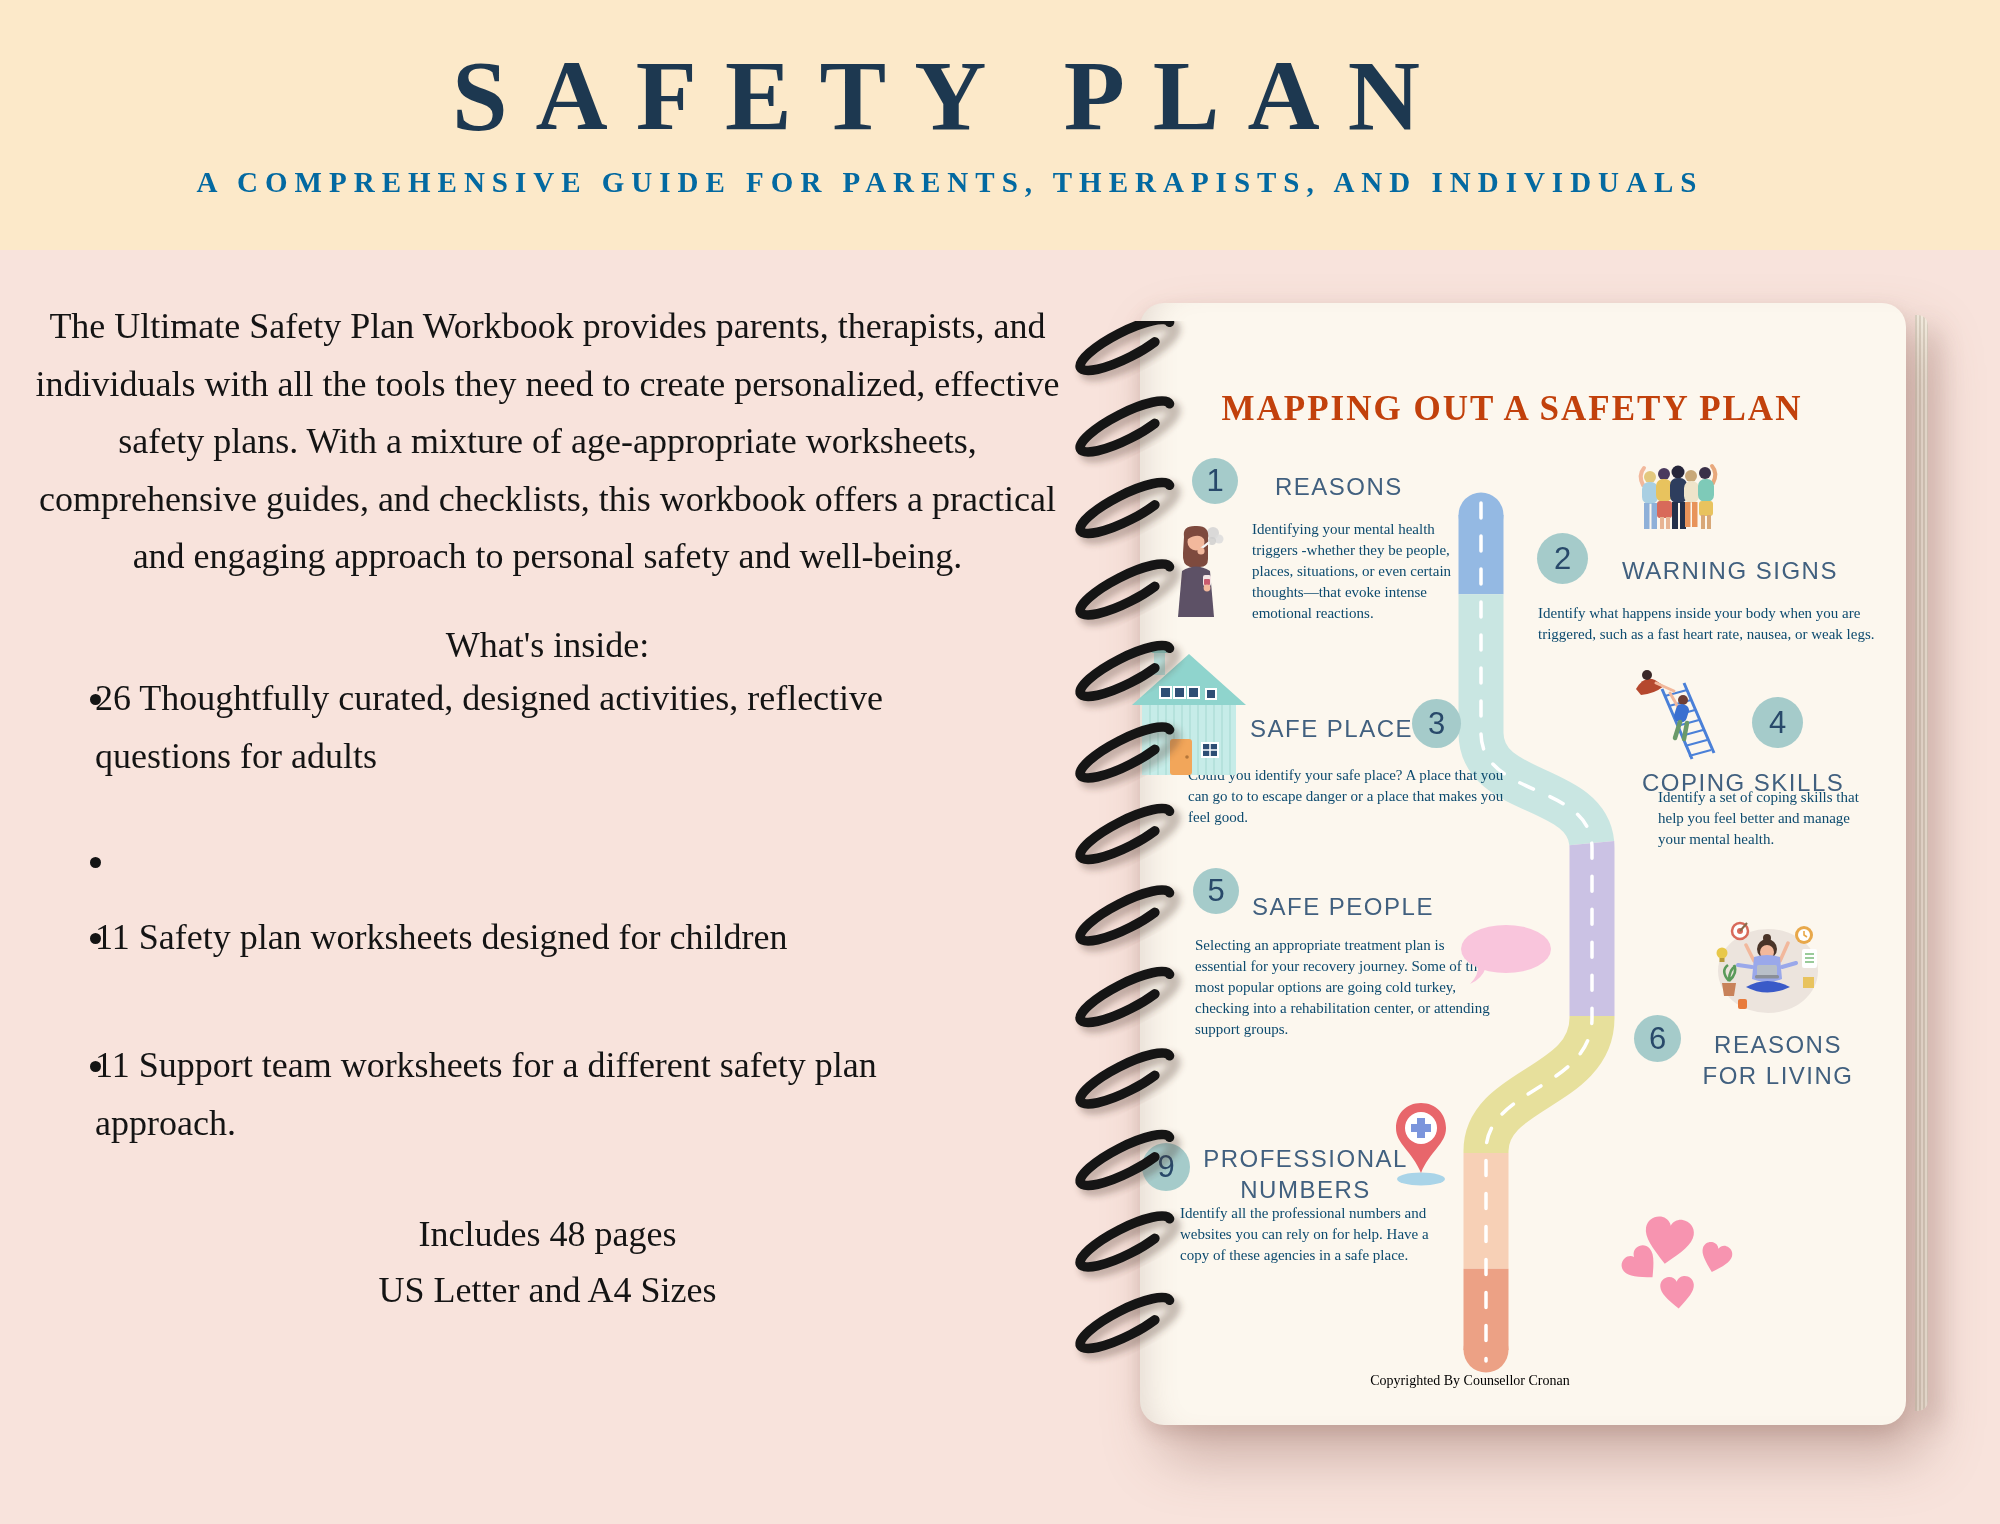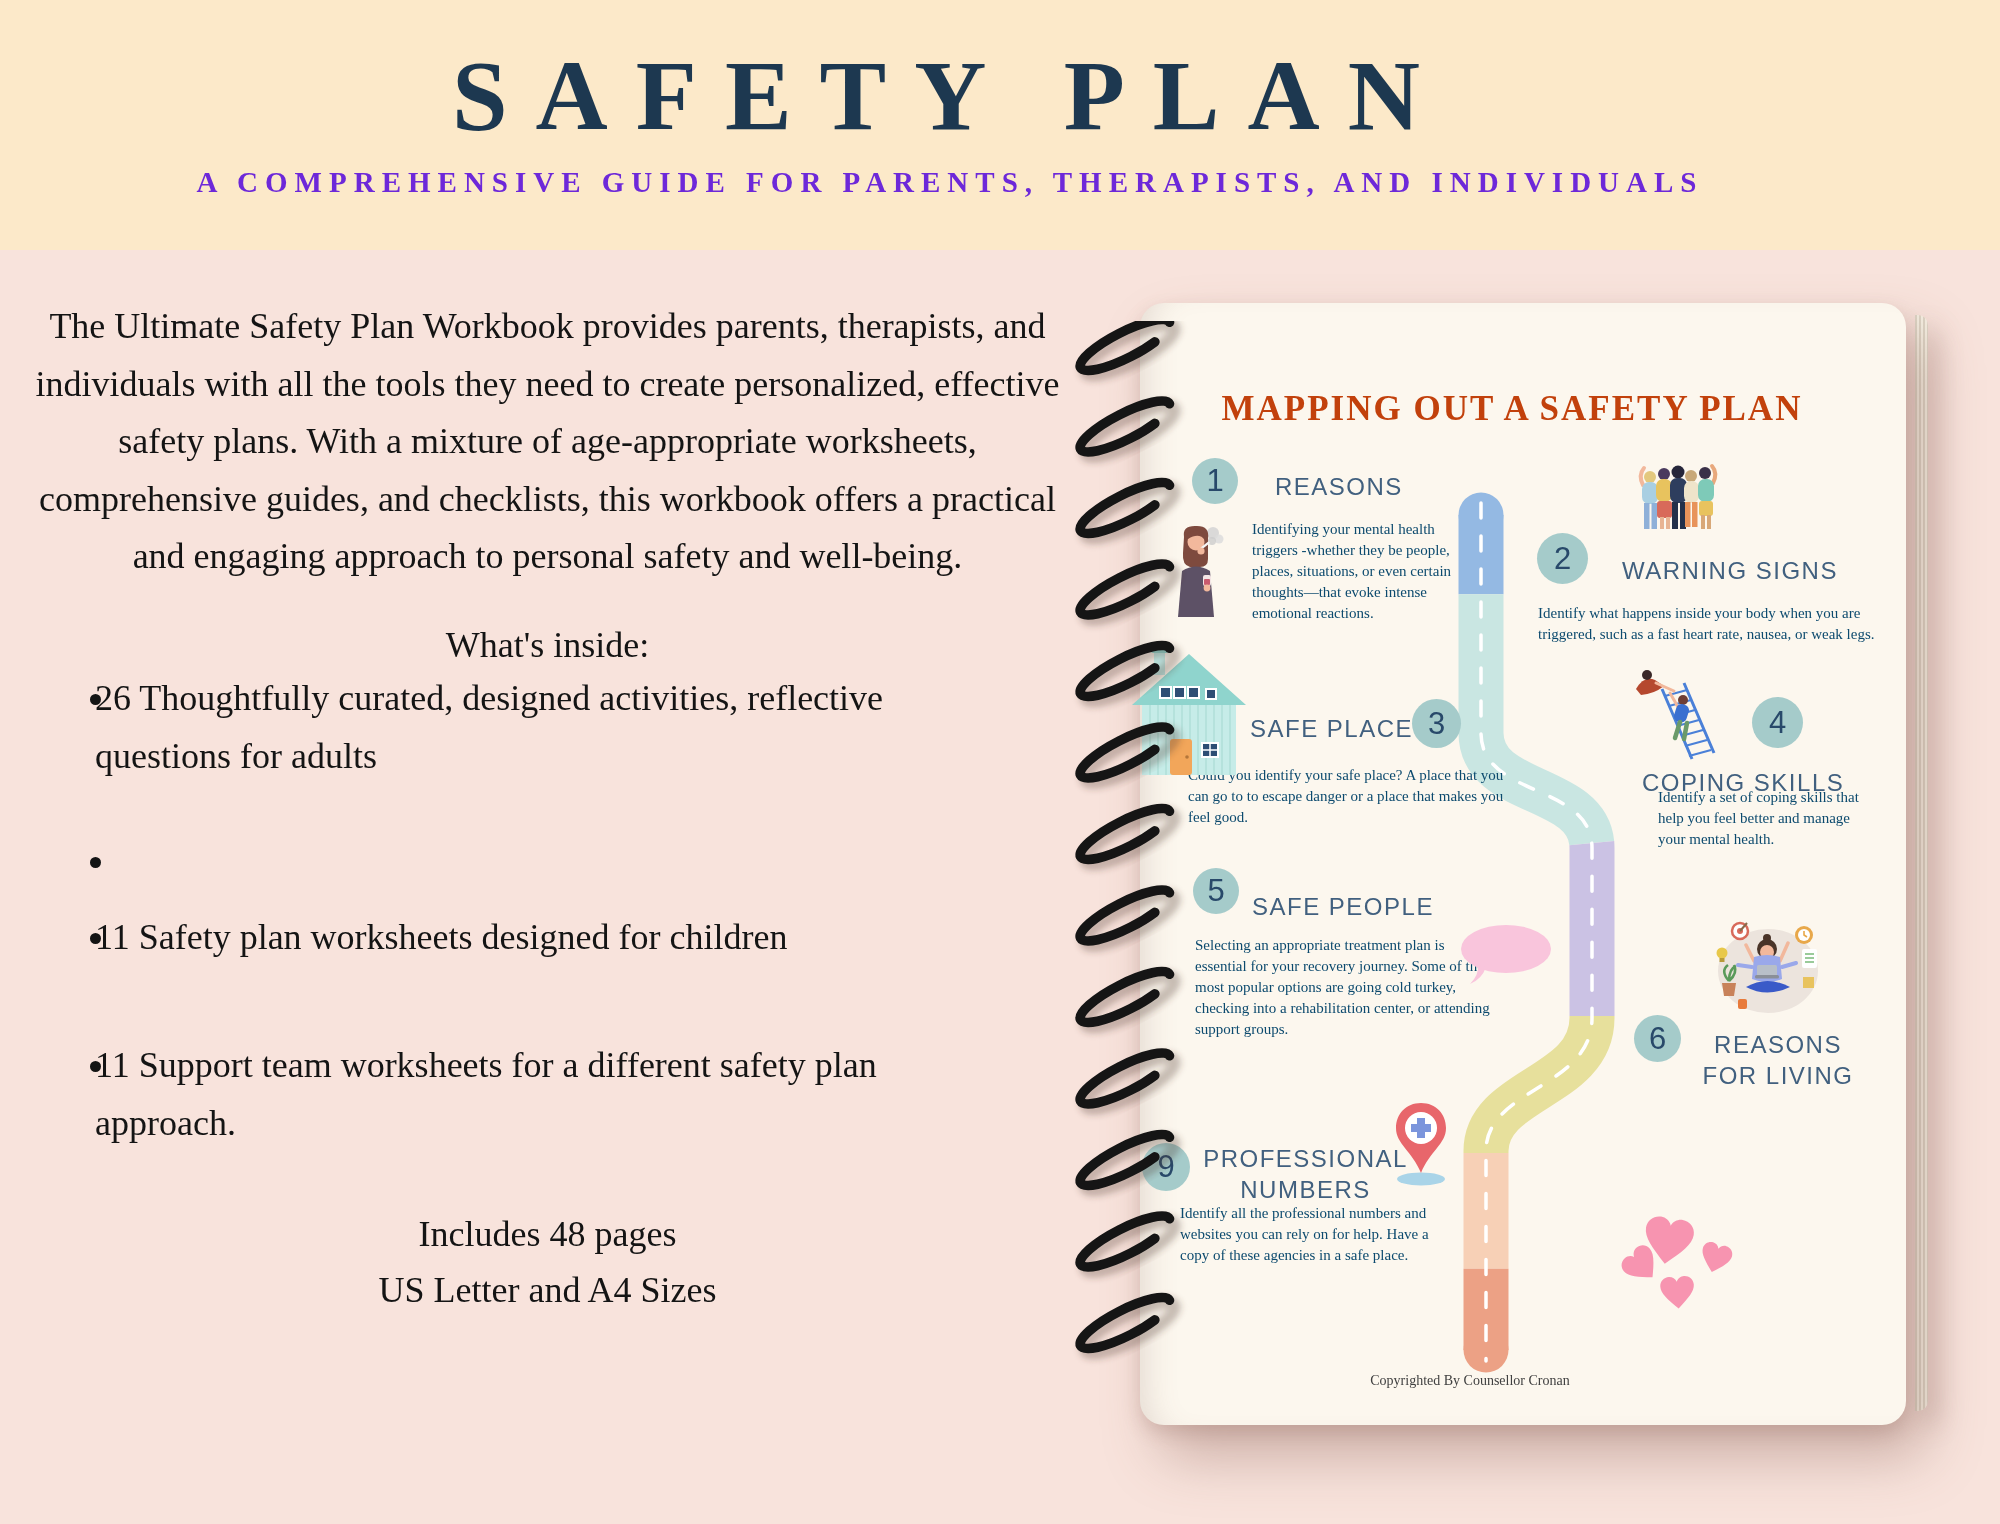--- a/index.html
+++ b/index.html
@@ -13,21 +13,21 @@
     position:absolute; left:0; top:0; width:2000px; height:250px;
     background:#fce9c9; text-align:center; padding:40px 130px 0 30px;
   }
   .main-title {
     font-family:"Liberation Serif", serif; font-weight:700;
     font-size:100px; line-height:112px; letter-spacing:28px;
     color:#1d3850;
   }
   .main-subtitle {
     margin-top:14px; font-weight:700; font-size:29px; letter-spacing:7px;
-    color:#6d28d9;
+    color:#0369a1;
   }
   
   .left-col { position:absolute; left:35px; top:298px; width:1025px; }
   .intro-para { font-size:36px; line-height:1.6; text-align:center; }
   .whats-inside { margin-top:38px; font-size:36px; text-align:center; }
   .bullets { margin-top:4px; }
   .bullet-row { position:relative; padding:0 60px; text-align:left; font-size:36px; line-height:1.6; min-height:58px; }
   .bullet-row .dot {
     position:absolute; left:55px; top:24px; width:11px; height:11px;
     border-radius:50%; background:#141414;
@@ -87,21 +87,21 @@
   .t5 { left:112px; top:588px; }
   .x5 { left:55px;  top:632px; width:300px; }
   .c6 { left:494px; top:712px; width:47px; height:47px; }
   .t6 { left:548px; top:726px; width:180px; text-align:center; }
   .x6 { left:400px; top:798px; width:310px; }
   .c9 { left:2px;   top:840px; width:48px; height:48px; }
   .t7 { left:58px;  top:840px; width:215px; text-align:center; }
   .x7 { left:40px;  top:900px; width:268px; }
   .copyright {
     position:absolute; left:0; top:1070px; width:660px; text-align:center;
-    font-family:"Liberation Serif", serif; font-size:14px; color:#404040;
+    font-family:"Liberation Serif", serif; font-size:14px; color:#000000;
   }
 </style>
 </head>
 <body>
 
 <div id="canvas">
 
   <div class="header-band">
     <div class="main-title">SAFETY PLAN</div>
     <div class="main-subtitle">A COMPREHENSIVE GUIDE FOR PARENTS, THERAPISTS, AND INDIVIDUALS</div>

